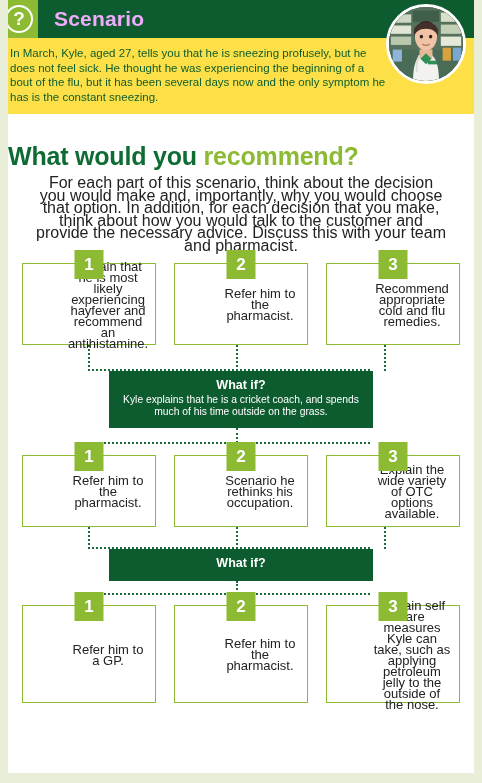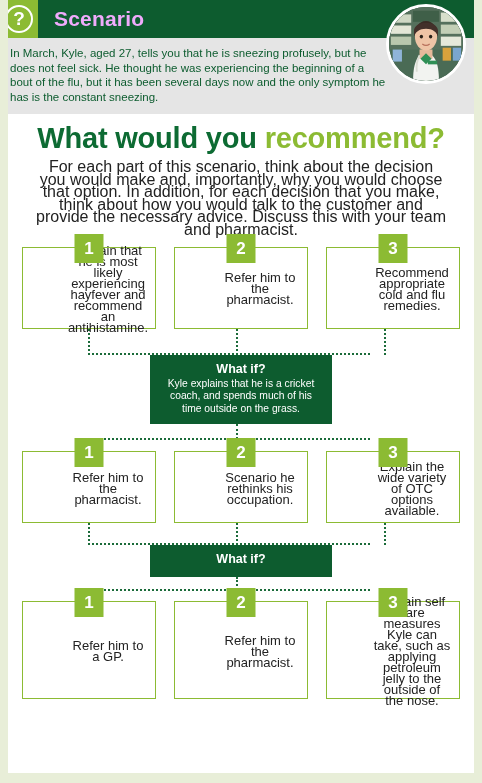--- a/index.html
+++ b/index.html
@@ -72,44 +72,44 @@
     border-radius: 50%;
     border: 3px solid #ffffff;
     overflow: hidden;
     background: #3c5a4a;
     z-index: 6;
   }
   .avatar svg { display: block; width: 100%; height: 100%; }
 
   
   .scenario {
-    background: #e5e5e5;
+    background: #fde047;
     color: #0d5c2f;
     font-size: 11.5px;
     line-height: 14.5px;
     padding: 8px 96px 10px 10px;
     margin: 0 -8px;
     width: 482px;
     font-weight: normal;
   }
 
   
   .body-area {
     position: relative;
     background: #ffffff;
     padding: 0 0 0 0;
     height: 675px;
   }
 
   .headline {
-    text-align: center;
-    font-size: 29px;
+    text-align: left;
+    font-size: 25px;
     font-weight: bold;
     letter-spacing: -0.2px;
-    padding-top: 8px;
+    padding-top: 28px;
     color: #0d6b33;
   }
   .headline .hl-light { color: #8cbb33; }
 
   .intro {
     text-align: center;
     font-size: 16px;
     line-height: 12.6px;
     color: #222222;
     padding: 6px 26px 0 26px;
@@ -165,21 +165,21 @@
   .row2 .card { height: 72px; }
   .row3 .card { height: 98px; }
 
   
   .whatif {
     background: #0d5c2f;
     color: #ffffff;
     text-align: center;
     padding: 7px 12px 9px 12px;
     margin: 0 auto;
-    width: 182px;
+    width: 264px;
     position: relative;
     z-index: 3;
   }
   .whatif-title {
     font-size: 12.5px;
     font-weight: bold;
     line-height: 15px;
     margin-bottom: 1px;
   }
   .whatif-text {

